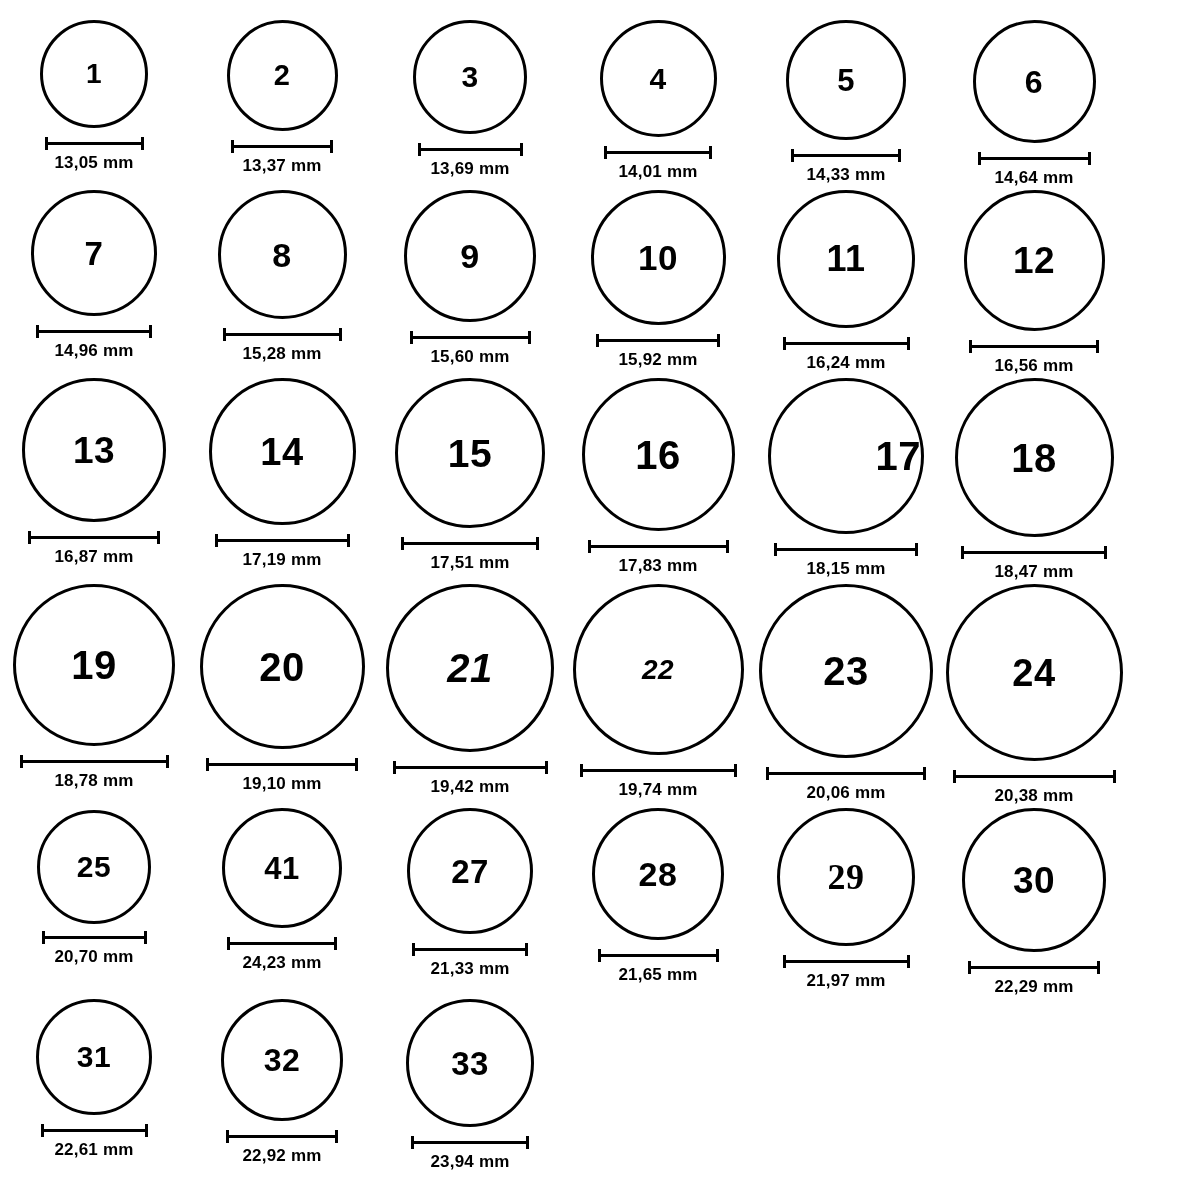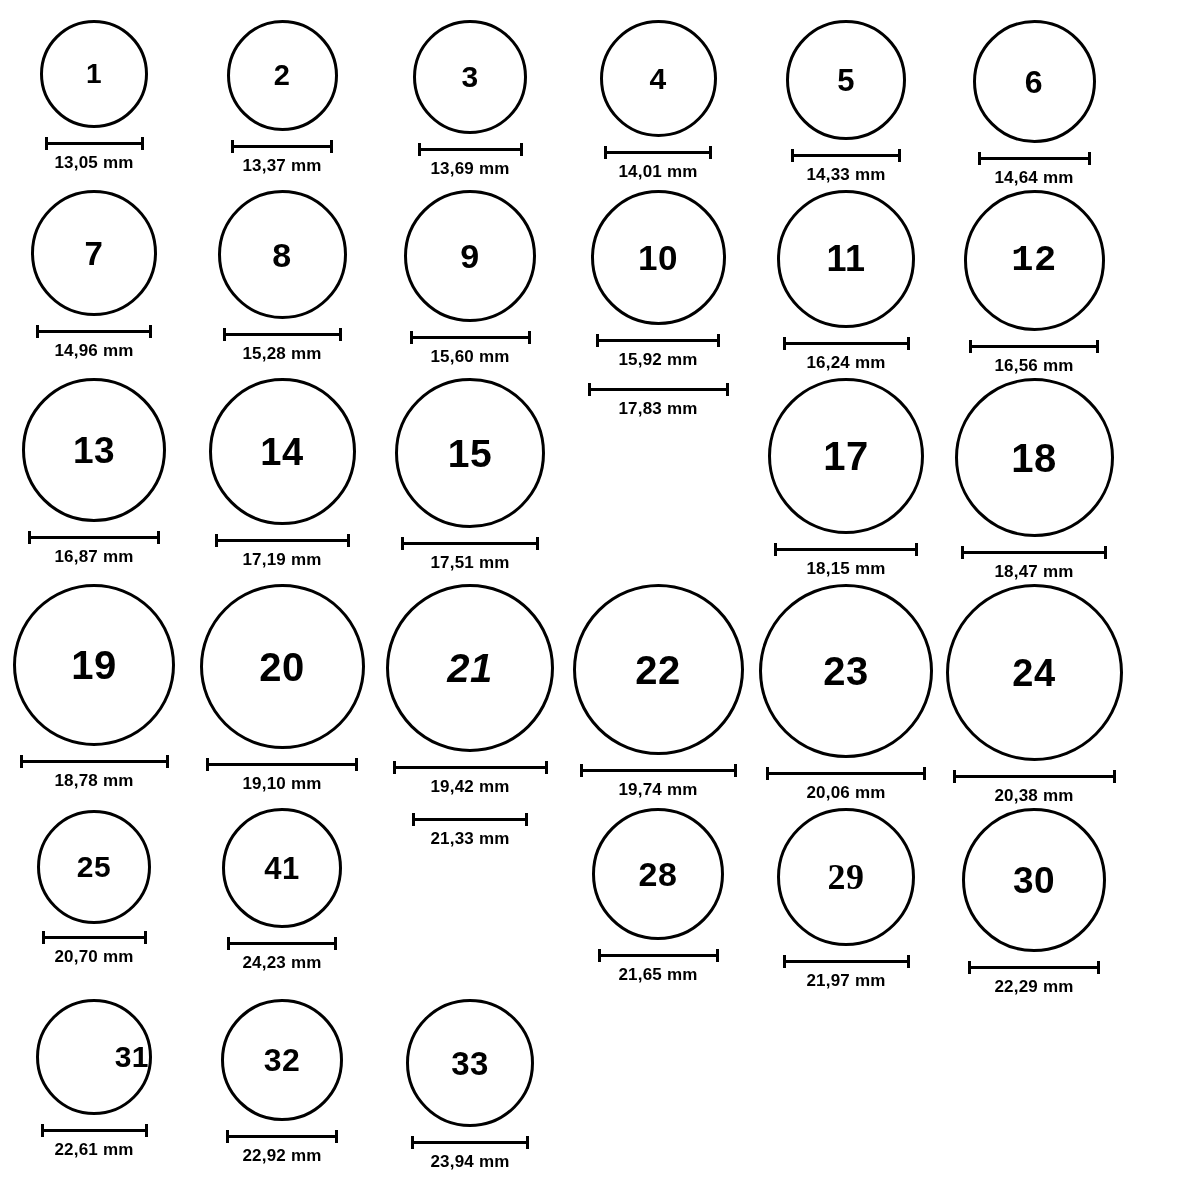--- a/index.html
+++ b/index.html
@@ -256,21 +256,21 @@
         <div class="dim">
           <div class="caliper" style="width: 127px;">
             <div class="bar"></div>
             <div class="tick left"></div>
             <div class="tick right"></div>
           </div>
           <div class="dim-text">16,24 mm</div>
         </div>
       </div>
       <div class="cell">
-        <div class="circle-wrap" style="height: 145px; font-family: Liberation Mono, monospace;">
+        <div class="circle-wrap" style="height: 145px;">
           <div class="circle" style="width: 141px; height: 141px;">
             <span class="circle-label" style="font-size: 37px;">12</span>
           </div>
         </div>
         <div class="dim">
           <div class="caliper" style="width: 130px;">
             <div class="bar"></div>
             <div class="tick left"></div>
             <div class="tick right"></div>
           </div>
@@ -318,32 +318,37 @@
         <div class="dim">
           <div class="caliper" style="width: 138px;">
             <div class="bar"></div>
             <div class="tick left"></div>
             <div class="tick right"></div>
           </div>
           <div class="dim-text">17,51 mm</div>
         </div>
       </div>
       <div class="cell">
+        <div class="circle-wrap" style="height: 157px;">
+          <div class="circle" style="width: 153px; height: 153px;">
+            <span class="circle-label" style="font-size: 40px;">16</span>
+          </div>
+        </div>
         <div class="dim">
           <div class="caliper" style="width: 141px;">
             <div class="bar"></div>
             <div class="tick left"></div>
             <div class="tick right"></div>
           </div>
           <div class="dim-text">17,83 mm</div>
         </div>
       </div>
       <div class="cell">
         <div class="circle-wrap" style="height: 160px;">
-          <div class="circle" style="width: 156px; height: 156px;">
+          <div class="circle" style="width: 156px; height: 156px; justify-content: flex-end;">
             <span class="circle-label" style="font-size: 40px;">17</span>
           </div>
         </div>
         <div class="dim">
           <div class="caliper" style="width: 144px;">
             <div class="bar"></div>
             <div class="tick left"></div>
             <div class="tick right"></div>
           </div>
           <div class="dim-text">18,15 mm</div>
@@ -407,21 +412,21 @@
             <div class="bar"></div>
             <div class="tick left"></div>
             <div class="tick right"></div>
           </div>
           <div class="dim-text">19,42 mm</div>
         </div>
       </div>
       <div class="cell">
         <div class="circle-wrap" style="height: 175px;">
           <div class="circle" style="width: 171px; height: 171px;">
-            <span class="circle-label" style="font-size: 40px;">22</span>
+            <span class="circle-label" style="font-size: 28px; font-style: italic;">22</span>
           </div>
         </div>
         <div class="dim">
           <div class="caliper" style="width: 157px;">
             <div class="bar"></div>
             <div class="tick left"></div>
             <div class="tick right"></div>
           </div>
           <div class="dim-text">19,74 mm</div>
         </div>
@@ -482,20 +487,25 @@
         <div class="dim">
           <div class="caliper" style="width: 110px;">
             <div class="bar"></div>
             <div class="tick left"></div>
             <div class="tick right"></div>
           </div>
           <div class="dim-text">24,23 mm</div>
         </div>
       </div>
       <div class="cell">
+        <div class="circle-wrap" style="height: 130px;">
+          <div class="circle" style="width: 126px; height: 126px;">
+            <span class="circle-label" style="font-size: 33px;">27</span>
+          </div>
+        </div>
         <div class="dim">
           <div class="caliper" style="width: 116px;">
             <div class="bar"></div>
             <div class="tick left"></div>
             <div class="tick right"></div>
           </div>
           <div class="dim-text">21,33 mm</div>
         </div>
       </div>
       <div class="cell">
@@ -540,21 +550,21 @@
             <div class="tick left"></div>
             <div class="tick right"></div>
           </div>
           <div class="dim-text">22,29 mm</div>
         </div>
       </div>
     </div>
     <div class="row">
       <div class="cell">
         <div class="circle-wrap" style="height: 120px;">
-          <div class="circle" style="width: 116px; height: 116px; justify-content: flex-end;">
+          <div class="circle" style="width: 116px; height: 116px;">
             <span class="circle-label" style="font-size: 30px;">31</span>
           </div>
         </div>
         <div class="dim">
           <div class="caliper" style="width: 107px;">
             <div class="bar"></div>
             <div class="tick left"></div>
             <div class="tick right"></div>
           </div>
           <div class="dim-text">22,61 mm</div>

